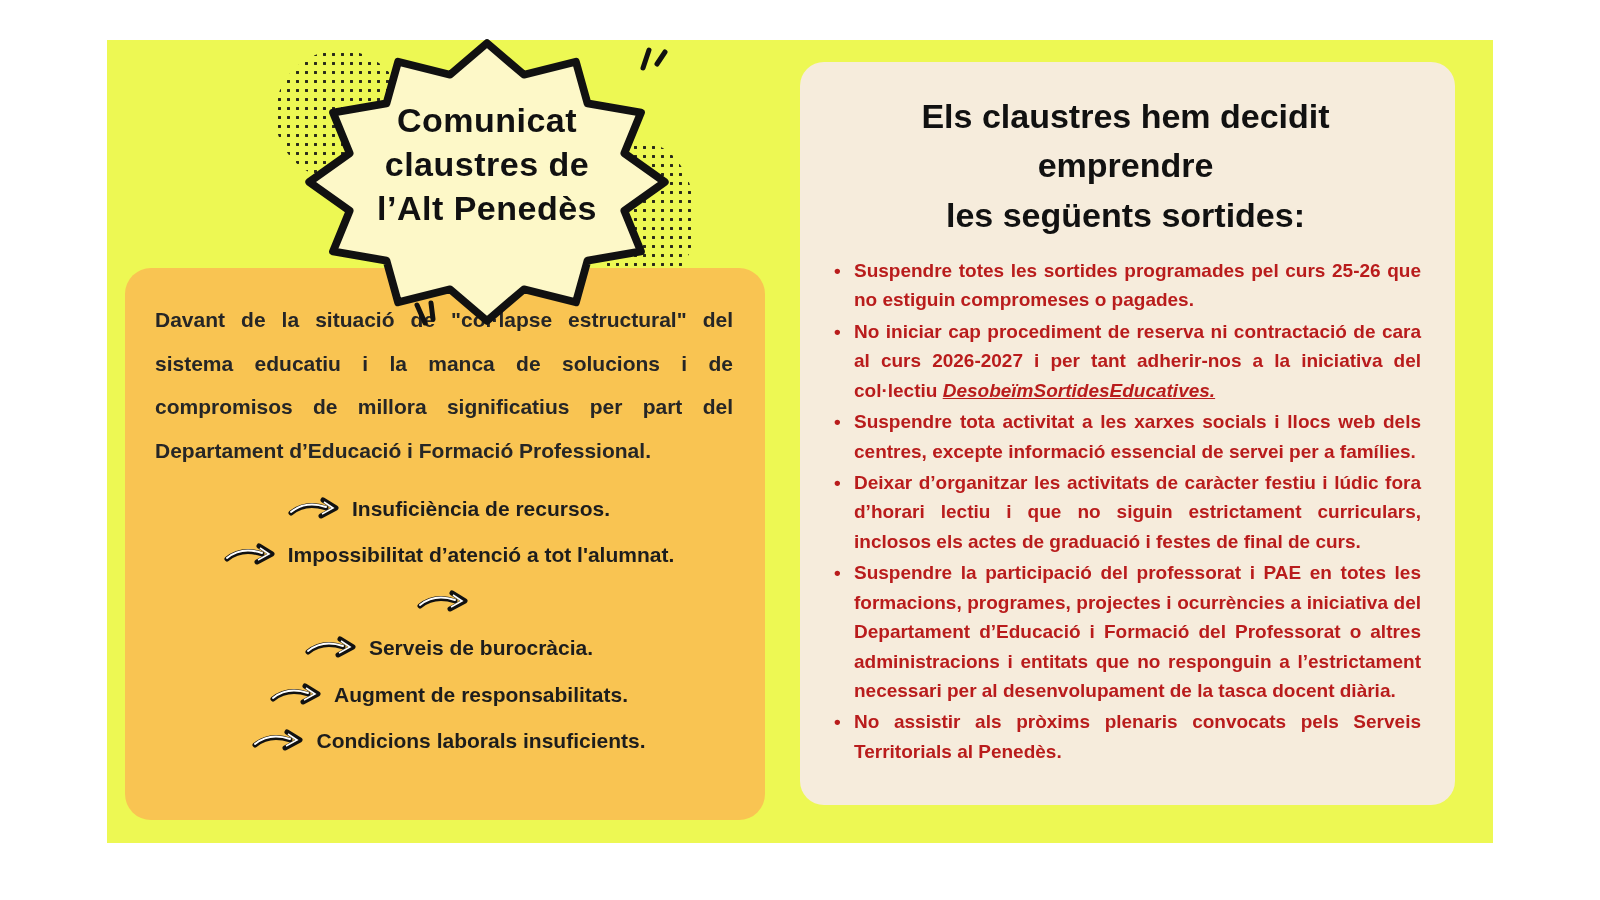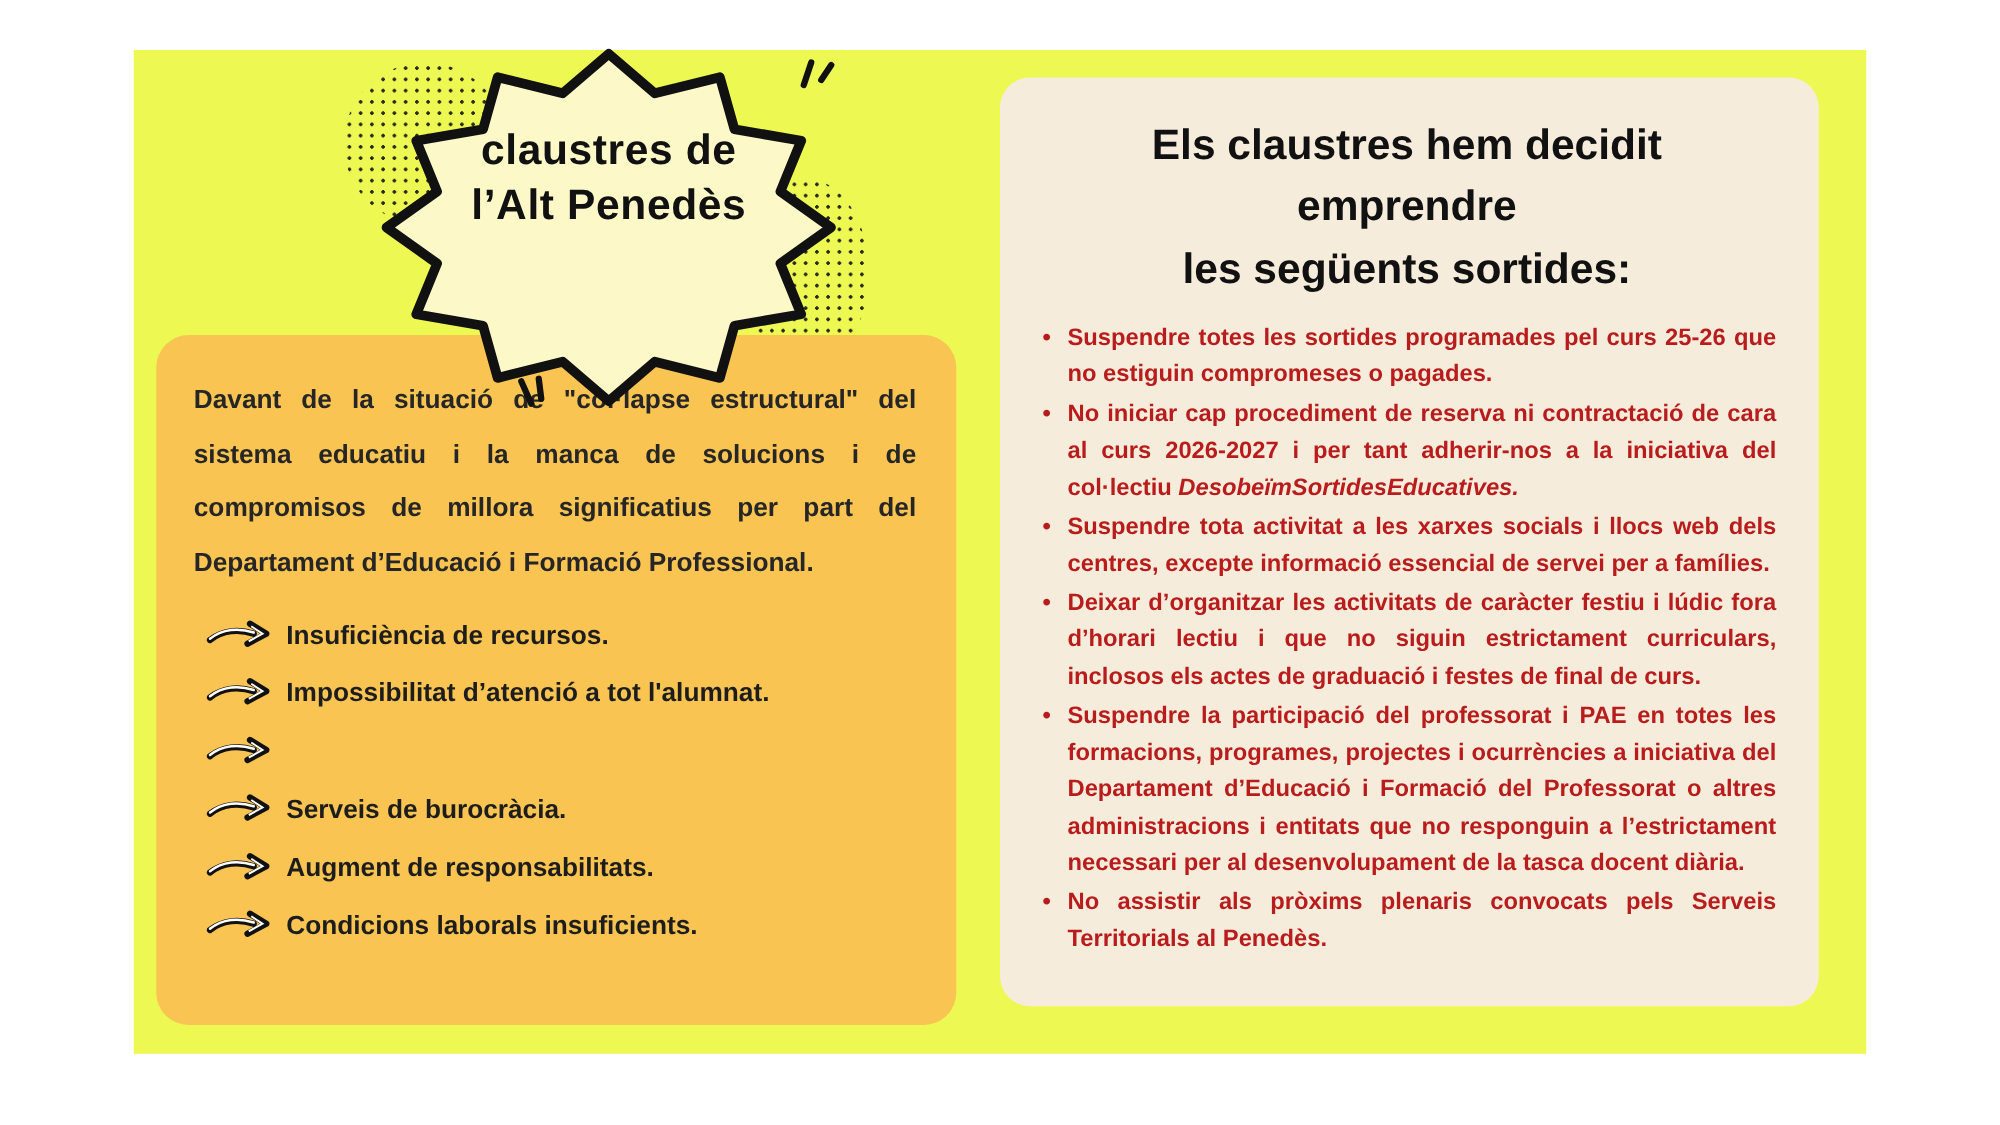--- a/index.html
+++ b/index.html
@@ -36,21 +36,21 @@
   
   .left-panel{
     position:absolute;left:18px;top:228px;width:640px;height:552px;
     background:var(--orange,#f9c452);border-radius:26px;
     padding:30px 32px 24px 30px;box-sizing:border-box;
   }
   .intro{
     margin:0 0 20px 0;font-size:21px;line-height:2.08;
     text-align:justify;text-justify:inter-word;color:#262626;
   }
-  .arrow-list{list-style:none;margin:0;padding:0 0 0 6px;}
+  .arrow-list{list-style:none;margin:16px;padding:0 0 0 6px;text-align:center;}
   .arrow-list li{
     font-size:21px;line-height:1.5;margin-top:15px;color:#1d1d1d;
     padding-left:4px;
   }
   .arrow-list li:first-child{margin-top:6px;}
   .arrow{display:inline-block;width:54px;height:22px;vertical-align:-4px;margin-right:10px;}
 
   
   .right-panel{
     position:absolute;left:693px;top:22px;width:655px;height:743px;
@@ -62,21 +62,21 @@
     line-height:1.45;color:#111;
   }
   .dot-list{list-style:none;margin:0;padding:0;}
   .dot-list li{
     position:relative;padding-left:24px;font-size:19px;line-height:1.55;
     text-align:justify;text-justify:inter-word;color:#b91c1c;margin-top:2px;
   }
   .dot-list li::before{
     content:"•";position:absolute;left:4px;top:0;font-size:19px;
   }
-  .em-link{font-style:italic;font-weight:800;}
+  .em-link{font-style:italic;text-decoration:underline;font-weight:800;}
 </style>
 </head>
 <body>
 
 <div class="canvas">
 
   <div class="badge">
     <div class="halftone tl"></div>
     <div class="halftone br"></div>
     <svg class="star-svg" viewBox="0 0 340 270">
@@ -84,20 +84,21 @@
     </svg>
     <svg class="spark top-right" viewBox="0 0 36 34">
       <path d="M10 30 L16 12" stroke="#111" stroke-width="5" stroke-linecap="round" fill="none"></path>
       <path d="M24 26 L32 14" stroke="#111" stroke-width="5" stroke-linecap="round" fill="none"></path>
     </svg>
     <svg class="spark bottom-left" viewBox="0 0 34 34">
       <path d="M8 6 L16 24" stroke="#111" stroke-width="5" stroke-linecap="round" fill="none"></path>
       <path d="M22 4 L24 20" stroke="#111" stroke-width="5" stroke-linecap="round" fill="none"></path>
     </svg>
     <div class="badge-text">
+      <div>Comunicat</div>
       <div>claustres de</div>
       <div>l’Alt Penedès</div>
     </div>
   </div>
 
   <div class="left-panel">
     <p class="intro">Davant de la situació de "col·lapse estructural" del sistema educatiu i la manca de solucions i de compromisos de millora significatius per part del Departament d’Educació i Formació Professional.</p>
     <ul class="arrow-list">
       <li>
         <span class="arrow"><svg viewBox="0 0 54 24">

